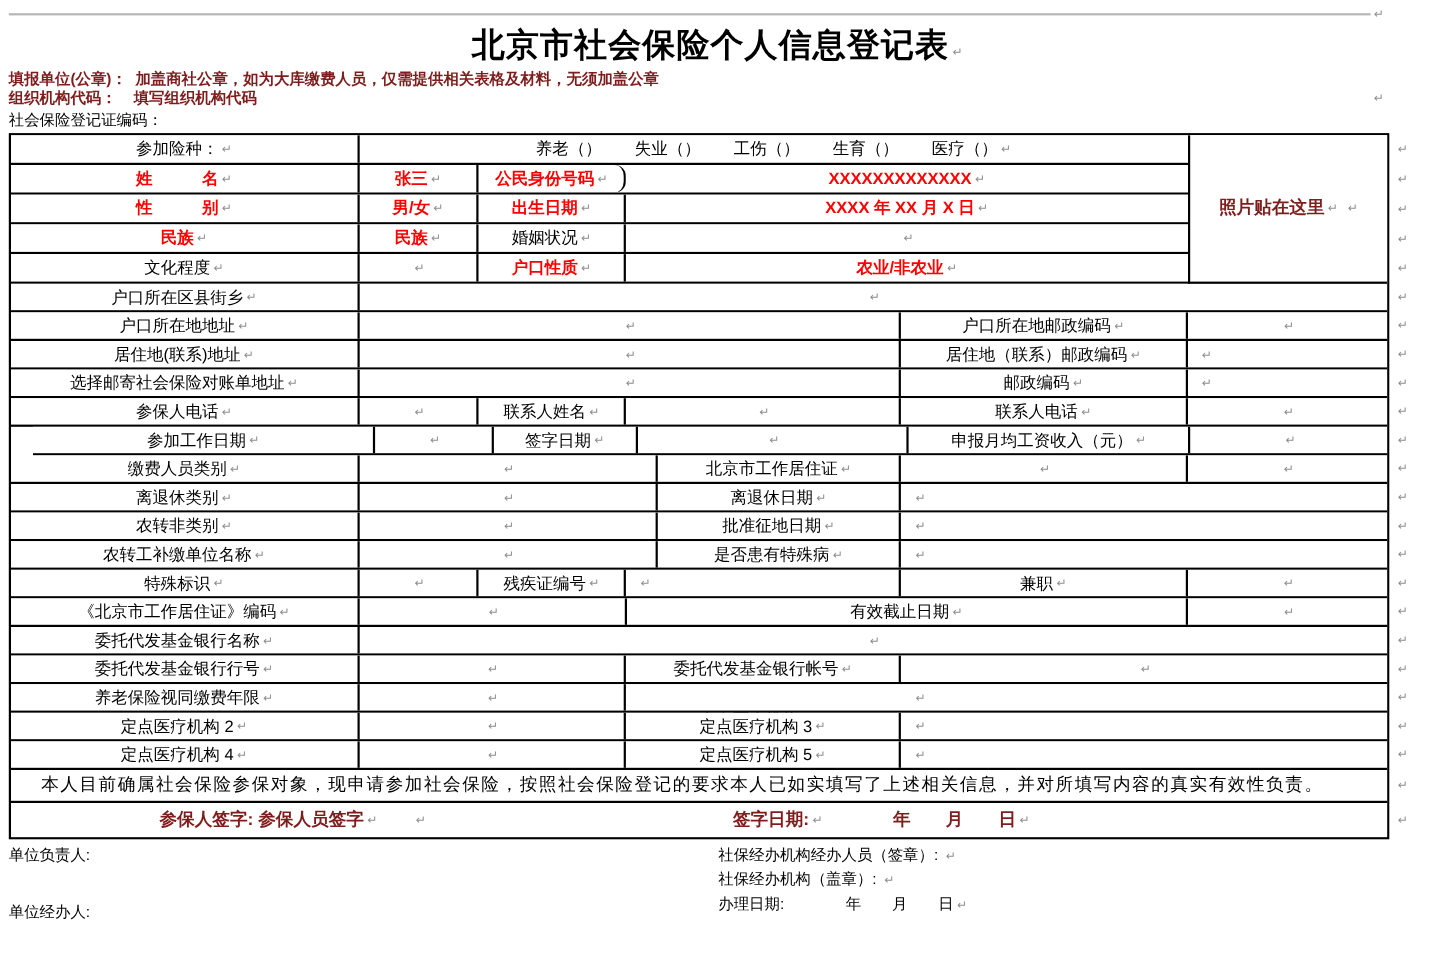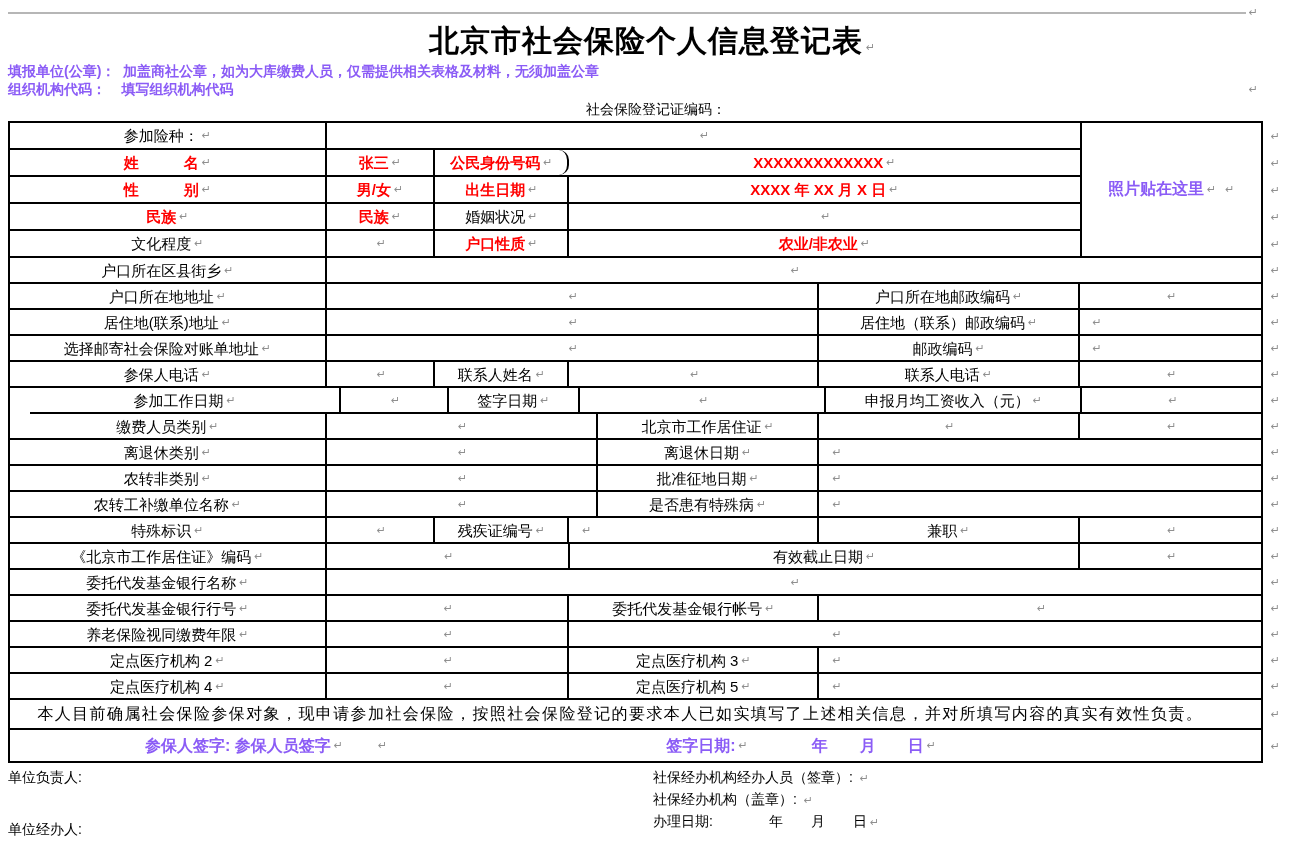--- a/index.html
+++ b/index.html
@@ -1,30 +1,30 @@
 <!DOCTYPE html>
 <html><head>
 <meta charset="utf-8">
 <style>
   html,body{margin:0;padding:0;background:#fff;}
   .page{position:relative;width:1304px;height:866px;background:#fff;overflow:hidden;
         font-family:"Liberation Sans","DejaVu Sans",sans-serif;color:#000;}
   .pilc{color:#8f8f8f;font-size:11px;font-weight:400;margin-left:3px;font-family:"DejaVu Sans",sans-serif;}
-  .red{color:#8b5cf6;font-weight:bold;}
+  .red{color:#7f1d1d;font-weight:bold;}
 
   
   .topline{display:flex;align-items:center;margin:6px 46px 0 8px;}
   .topline .hline{flex:1;border-top:2px solid #b6b6b6;height:0;}
   .title-row{text-align:center;margin-top:2px;}
   .title-row h1{display:inline;font-family:"Liberation Serif","DejaVu Serif",serif;
                 font-size:30px;font-weight:600;letter-spacing:1px;margin:0;}
   .note-row{display:flex;align-items:center;margin:1px 46px 0 8px;font-size:14px;line-height:17px;}
   .note-row .spacer{flex:1;}
   .note-label{white-space:pre;}
-  .regno{margin:3px 0 2px 8px;font-size:14px;text-align:center;}
+  .regno{margin:3px 0 2px 8px;font-size:14px;}
 
   
   .ftable{position:relative;margin-left:8px;width:1255px;border:2px solid #000;background:#fff;box-sizing:border-box;}
   .t-row{display:flex;position:relative;border-bottom:2px solid #000;box-sizing:border-box;background:#fff;}
   .t-row:last-child{border-bottom:none;}
   .t-cell{display:flex;align-items:center;justify-content:center;border-right:2px solid #000;
           box-sizing:border-box;white-space:nowrap;overflow:visible;font-size:15px;line-height:1;}
   .t-cell.nbr{border-right:none;}
   .t-cell.red{color:#ff0000;font-weight:bold;}
   .gutter-pilc{position:absolute;right:-19px;top:50%;transform:translateY(-50%);}
@@ -74,20 +74,21 @@
       <span class="red">照片贴在这里</span>
       <span class="pilc">↵</span>
       <span class="pilc" style="margin-left:9px">↵</span>
     </div>
   <div class="t-row" style="height: 27px;">
         <div class="t-cell" style="width: 25.3%;">
           <span>参加险种：</span>
           <span class="pilc">↵</span>
         </div>
         <div class="t-cell nbr" style="width: 60.2%;">
+          <span>养老（）　　失业（）　　工伤（）　　生育（）　　医疗（）</span>
           <span class="pilc">↵</span>
         </div>
         <span class="pilc gutter-pilc">↵</span>
       </div>
       <div class="t-row" style="height: 27px;">
         <div class="t-cell red" style="width: 25.3%;">
           <span>姓　　　名</span>
           <span class="pilc">↵</span>
         </div>
         <div class="t-cell red" style="width: 8.7%;">

